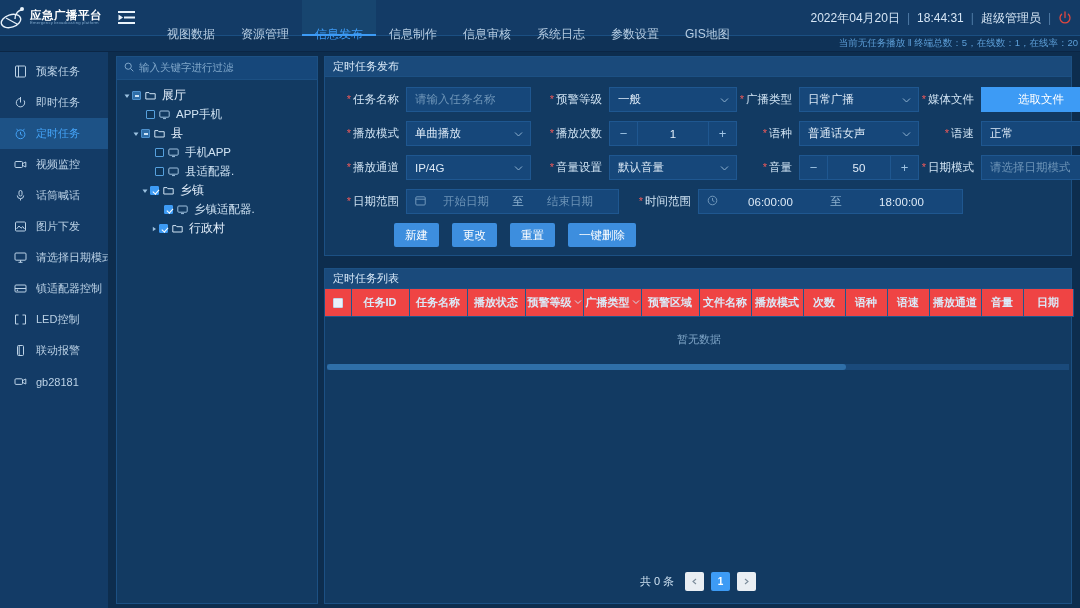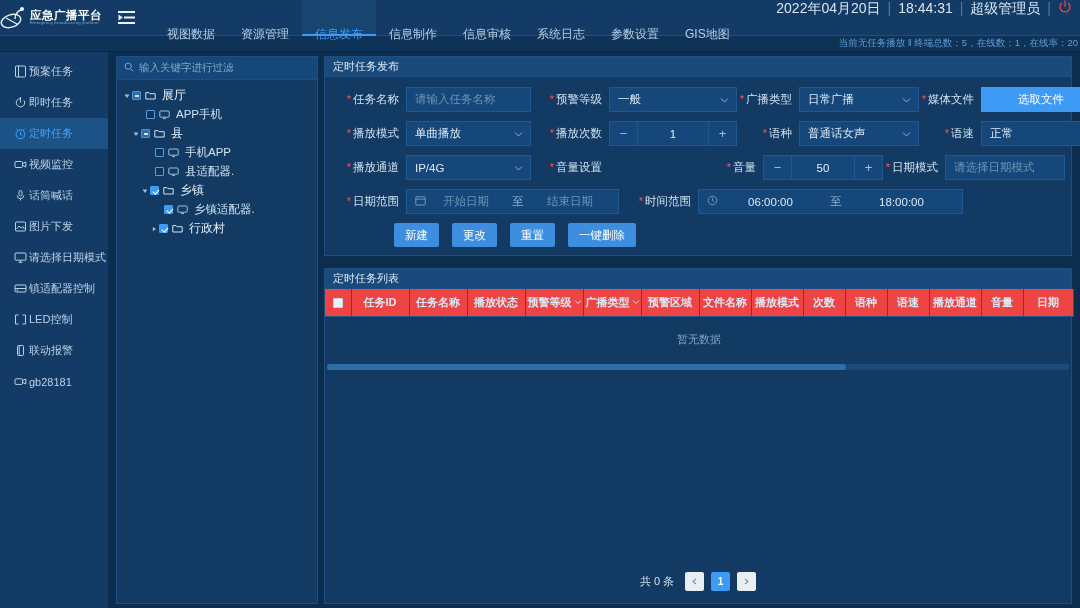--- a/index.html
+++ b/index.html
@@ -30,22 +30,22 @@
   .hamburger { width: 28px; display: flex; align-items: center; justify-content: center; cursor: pointer; }
   .nav { display: flex; align-items: center; height: 36px; margin-left: 14px; }
   .nav-item {
     padding: 16px 13px; height: 36px; line-height: 36px;
     font-size: 12px; color: #b7cde2; cursor: pointer; white-space: nowrap;
   }
   .nav-item.active { color: #3d9bf5; background: #17456f; box-shadow: inset 0 -2px 0 #3d9bf5; }
 
   .header-right {
     position: absolute; right: 8px; top: 0; height: 36px;
-    display: flex; align-items: flex-start; gap: 7px;
-    font-size: 14px; color: #d6e6f5;
+    display: flex; align-items: center; gap: 7px;
+    font-size: 12px; color: #d6e6f5;
   }
   .sep { color: #4f7ba6; }
   .power-icon { width: 14px; height: 14px; cursor: pointer; }
 
   
   .statusbar {
     height: 16px; min-height: 16px; background: #0f3257;
     display: flex; align-items: center; justify-content: flex-end;
     padding-right: 2px; font-size: 9.5px; color: #5d9fd8;
     overflow: hidden; white-space: nowrap;
@@ -55,21 +55,21 @@
   
   .body { flex: 1; display: flex; min-height: 0; }
 
   
   .sidebar {
     width: 108px; min-width: 108px; background: #133b66;
     padding-top: 4px; overflow: hidden;
   }
   .side-item {
     height: 31px; display: flex; align-items: center;
-    padding-left: 14px; gap: 2px; cursor: pointer;
+    padding-left: 14px; gap: 9px; cursor: pointer;
     font-size: 11px; color: #bcd2e6; white-space: nowrap;
   }
   .side-item.active { background: #1d5286; color: #44a3f7; }
   .side-item .si-ico { width: 13px; height: 13px; flex: 0 0 13px; display: block; }
 
   
   .treepanel {
     width: 202px; min-width: 202px; margin: 4px 0 4px 8px;
     background: #123a62; border: 1px solid #1c5083;
     display: flex; flex-direction: column; overflow: hidden;
@@ -577,20 +577,28 @@
                     <svg viewBox="0 0 9 9" xmlns="http://www.w3.org/2000/svg">
                       <path d="M1 3 L4.5 6.5 L8 3" fill="none" stroke="#8fb2d0" stroke-width="1"></path>
                     </svg>
                   </span>
               </span>
             </div>
             <div class="fcell" style="width:230px">
               <span class="flabel" style="width:78px">
                 <span class="req">*</span>
                 <span>音量设置</span>
+              </span>
+              <span class="ctl" style="width:128px">
+                <span>默认音量</span>
+                <span class="caret">
+                    <svg viewBox="0 0 9 9" xmlns="http://www.w3.org/2000/svg">
+                      <path d="M1 3 L4.5 6.5 L8 3" fill="none" stroke="#8fb2d0" stroke-width="1"></path>
+                    </svg>
+                  </span>
               </span>
             </div>
             <div class="fcell" style="width:185px">
               <span class="flabel" style="width:62px">
                 <span class="req">*</span>
                 <span>音量</span>
               </span>
               <span class="stepper" style="width:120px">
                 <span class="sbtn">−</span>
                 <span class="sval">50</span>

